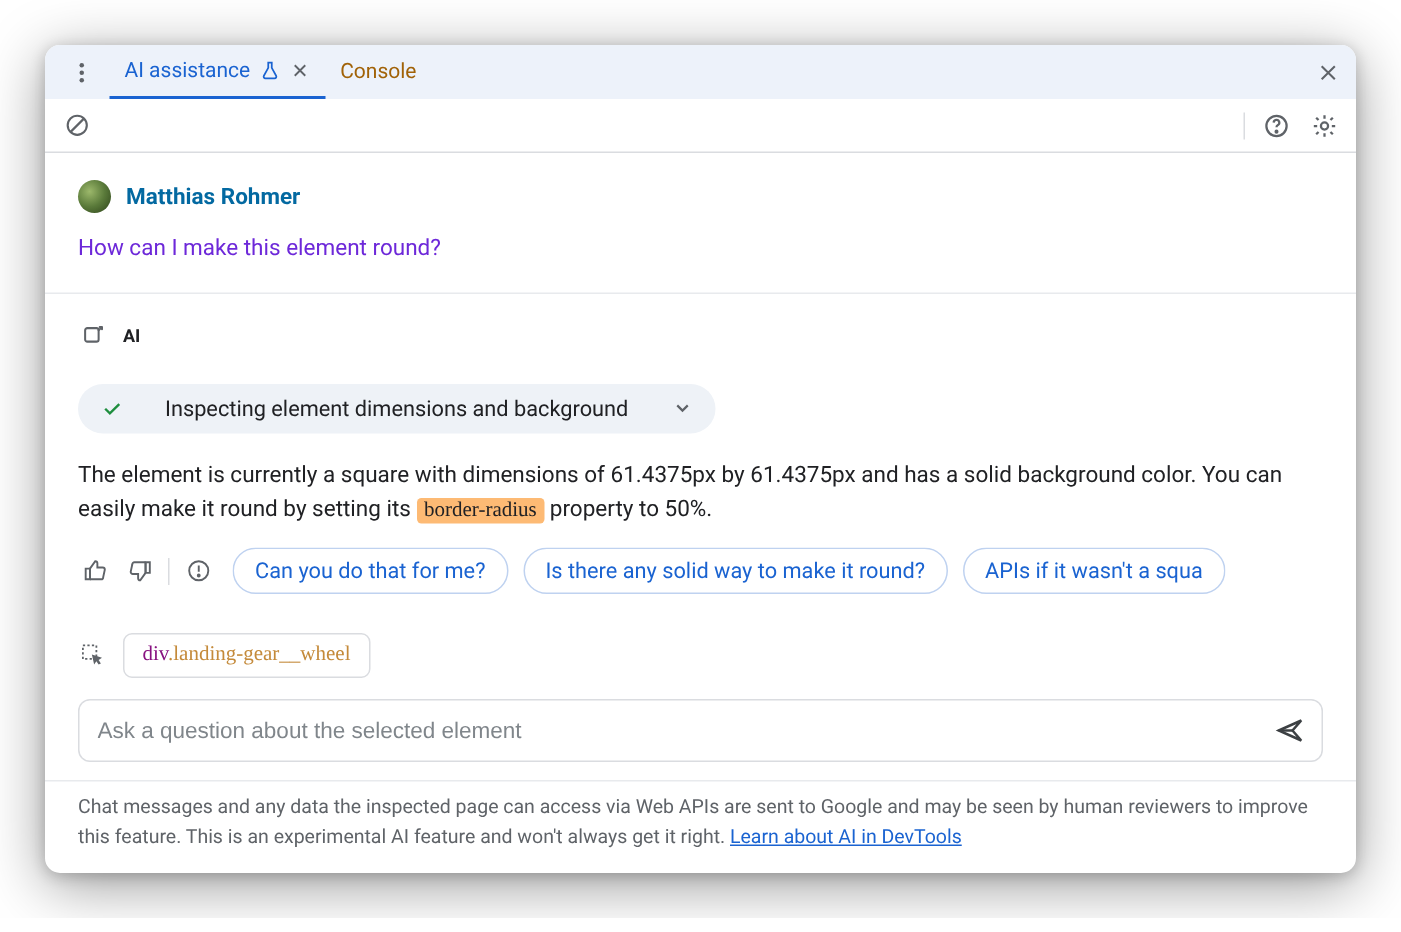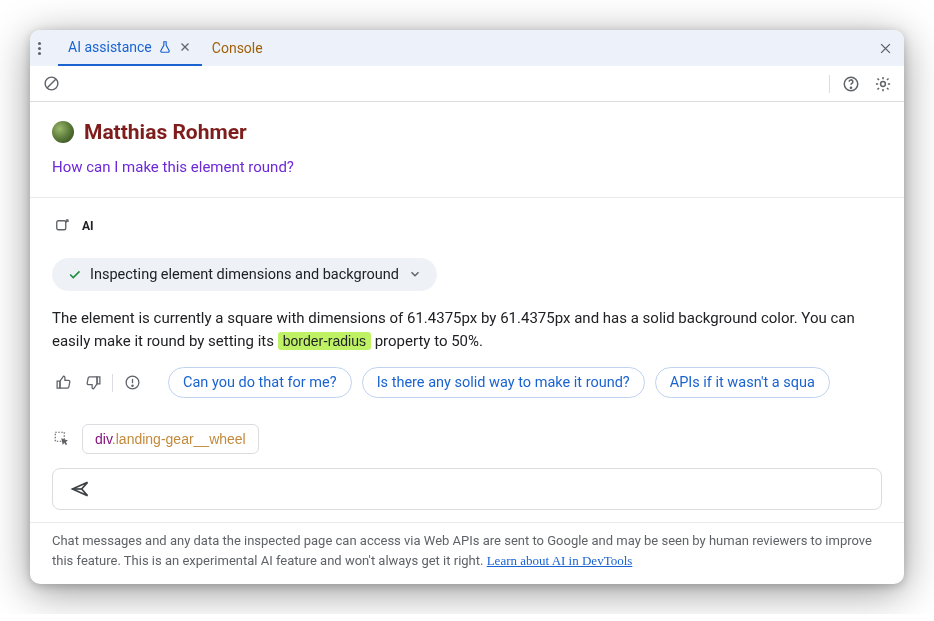--- a/index.html
+++ b/index.html
@@ -16,21 +16,21 @@
   border-radius: 10px;
   box-shadow: 0 8px 40px rgba(0,0,0,0.4), 0 2px 10px rgba(0,0,0,0.2);
   overflow: hidden;
   position: relative;
 }
 .tabbar {
   height: 36px;
   background: #edf2fa;
   display: flex;
   align-items: center;
-  padding: 0 0;
+  padding: 0 15px;
   position: relative;
 }
 .tabbar-menu {
   width: 18px; height: 18px;
   display: flex; flex-direction: column; justify-content: center; align-items: center;
   gap: 2px;
   cursor: pointer;
   margin-right: 10px;
 }
 .tabbar-menu span { width: 3px; height: 3px; background: #5f6368; border-radius: 50%; }
@@ -79,52 +79,52 @@
 .divider-v { width: 1px; height: 18px; background: #dadce0; }
 .content { padding: 0; }
 .msg-block { padding: 18px 22px 18px 22px; }
 .msg-user { border-bottom: 1px solid #e8eaed; }
 .msg-header { display: flex; align-items: center; gap: 10px; margin-bottom: 12px; }
 .avatar {
   width: 22px; height: 22px; border-radius: 50%;
   background: radial-gradient(circle at 35% 35%, #9cb86b 0%, #5a7a3a 50%, #2b4018 100%);
   flex-shrink: 0;
 }
-.username { font-weight: 700; font-size: 21px; color: #7f1d1d; }
+.username { font-weight: 700; font-size: 15px; color: #0369a1; }
 .msg-text { font-size: 15px; color: #6d28d9; line-height: 1.5; }
 .ai-icon {
   width: 20px; height: 20px;
   display: flex; align-items: center; justify-content: center;
   color: #5f6368;
 }
 .ai-label { font-weight: 700; font-size: 12px; color: #202124; }
 .inspect-pill {
   display: inline-flex; align-items: center;
   background: #eef2f7;
   border-radius: 20px;
   padding: 8px 14px;
-  gap: 8px;
+  gap: 28px;
   margin: 10px 0 16px 0;
   font-size: 14.5px;
   color: #202124;
 }
 .check-icon { color: #1e8e3e; width: 16px; height: 16px; display: flex; align-items: center; justify-content: center; }
 .chevron-icon { color: #5f6368; width: 16px; height: 16px; display: flex; align-items: center; justify-content: center; }
 .ai-answer { font-size: 15px; color: #202124; line-height: 1.55; }
 code.inline {
-  font-family: Liberation Sans, sans-serif;
-  background: #bef264;
+  font-family: Liberation Serif, serif;
+  background: #fdba74;
   padding: 1px 5px;
   border-radius: 3px;
   font-size: 14px;
   color: #202124;
 }
 .feedback-row {
   display: flex; align-items: center;
-  gap: 13px;
+  gap: 0;
   margin-top: 14px;
 }
 .feedback-icons { display: flex; align-items: center; gap: 8px; }
 .feedback-icons .icon-btn { color: #5f6368; }
 .suggestions { display: flex; gap: 10px; margin-left: 12px; overflow: hidden; }
 .sugg-chip {
   border: 1px solid #bfd2f0;
   border-radius: 18px;
   padding: 6px 14px;
   color: #1a63d1;
@@ -140,21 +140,21 @@
 }
 .select-icon {
   width: 20px; height: 20px;
   color: #5f6368;
   display: flex; align-items: center; justify-content: center;
 }
 .element-chip {
   border: 1px solid #dadce0;
   border-radius: 6px;
   padding: 6px 12px;
-  font-family: Liberation Sans, sans-serif;
+  font-family: Liberation Serif, serif;
   font-size: 14px;
 }
 .element-tag { color: #881280; }
 .element-class { color: #c48a3a; }
 .input-row {
   margin: 0 22px 12px 22px;
   display: flex; align-items: center;
   border: 1px solid #dadce0;
   border-radius: 8px;
   padding: 0 6px 0 12px;
@@ -173,21 +173,21 @@
   color: #3c4043;
   cursor: pointer;
 }
 .disclaimer {
   border-top: 1px solid #e8eaed;
   padding: 8px 22px 14px 22px;
   font-size: 13px;
   color: #5f6368;
   line-height: 1.5;
 }
-.disclaimer a { color: #1a63d1; text-decoration: underline; font-family: Liberation Serif, serif; }
+.disclaimer a { color: #1a63d1; text-decoration: underline; }
 svg { display: block; }
 </style>
 </head>
 <body>
 
 <div class="panel">
 
   <div class="tabbar">
     <div class="tabbar-menu">
       <span></span>
@@ -320,20 +320,21 @@
             <rect x="3" y="3" width="12" height="12" stroke-dasharray="2 2"></rect>
             <path d="M11 11l9 3-3 2 2 3-2 1-2-3-2 3z" fill="#5f6368" stroke="none"></path>
           </svg>
       </div>
       <div class="element-chip">
         <span class="element-tag">div</span><span class="element-class">.landing-gear__wheel</span>
       </div>
     </div>
 
     <div class="input-row">
+      <input type="text" placeholder="Ask a question about the selected element" style="">
       <div class="send-btn">
         <svg width="20" height="20" viewBox="0 0 24 24" fill="none" stroke="#3c4043" stroke-width="2">
             <path d="M3 12l18-8-7 8 7 8z"></path>
             <path d="M3 12h11"></path>
           </svg>
       </div>
     </div>
 
     <div class="disclaimer">
       <span>Chat messages and any data the inspected page can access via Web APIs are sent to Google and may be seen by human reviewers to improve this feature. This is an experimental AI feature and won't always get it right. </span><a href="#">Learn about AI in DevTools</a>

